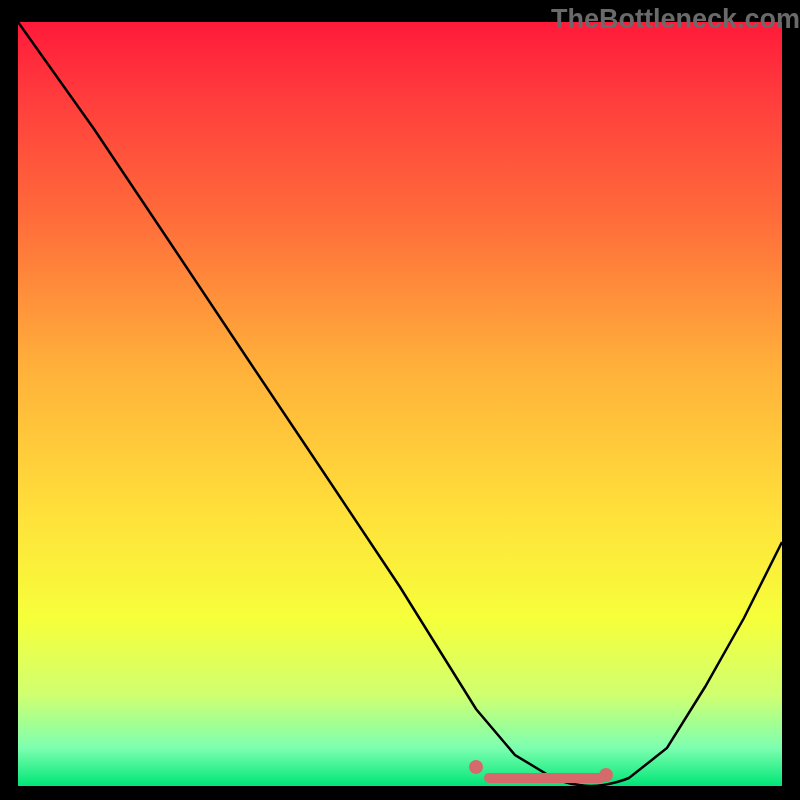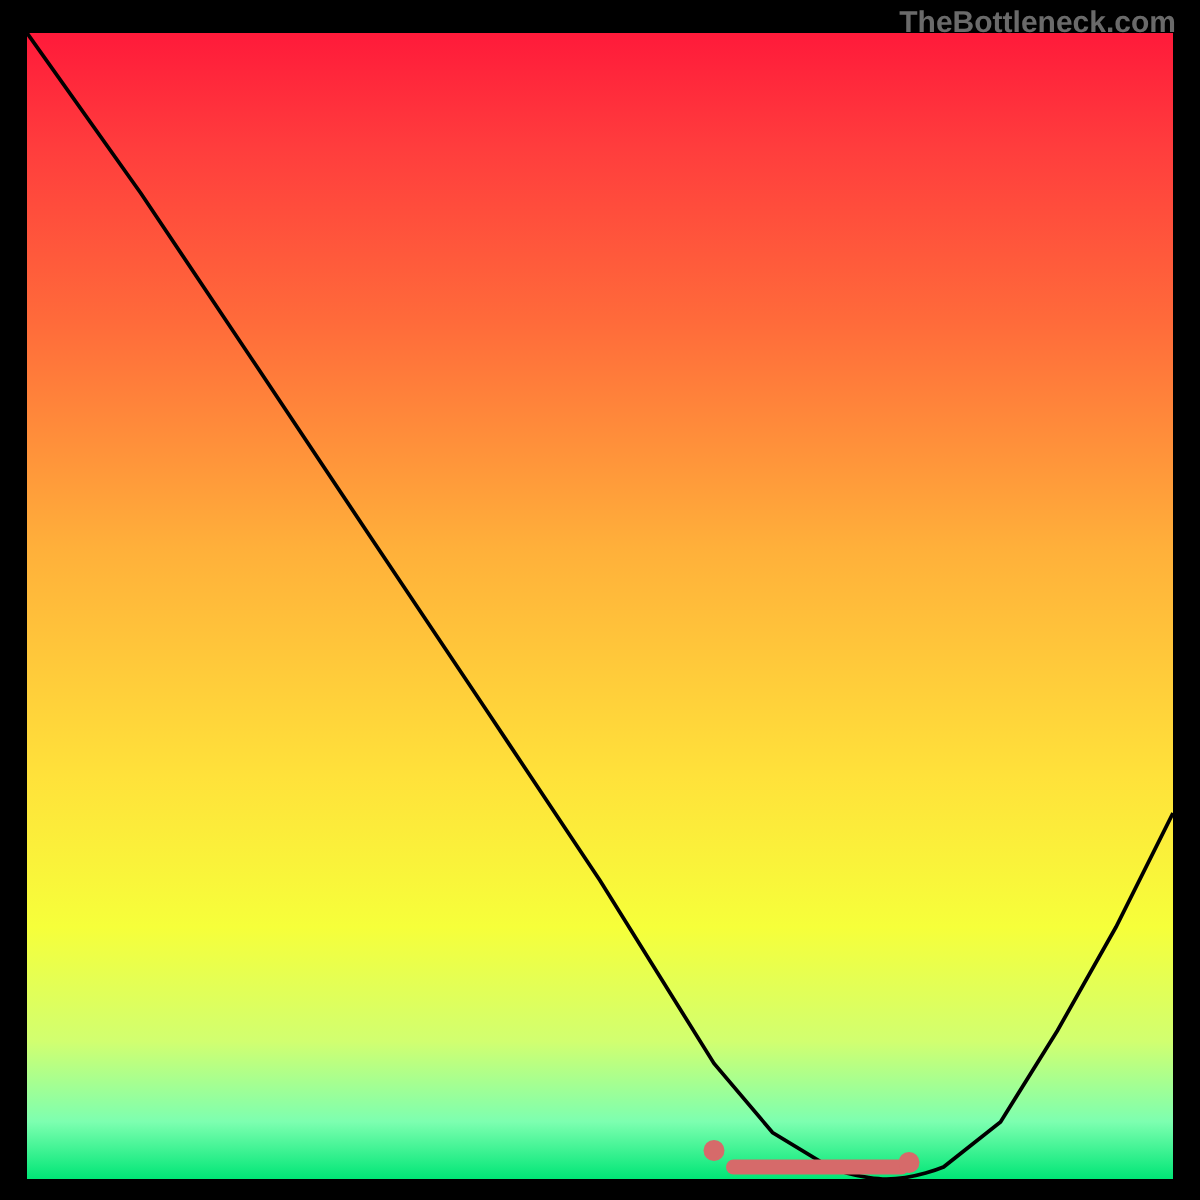--- a/index.html
+++ b/index.html
@@ -6,23 +6,23 @@
   body {
     width: 800px;
     height: 800px;
     background: #000;
     position: relative;
     font-family: Arial, sans-serif;
   }
   .watermark {
     position: absolute;
     top: 4px;
-    right: 16px;
+    right: 0;
     color: #6a6a6a;
-    font-size: 20px;
+    font-size: 27px;
     font-weight: bold;
     z-index: 10;
   }
   .plot-area {
     position: absolute;
     left: 18px;
     top: 22px;
     width: 764px;
     height: 764px;
     background: linear-gradient(to bottom,

